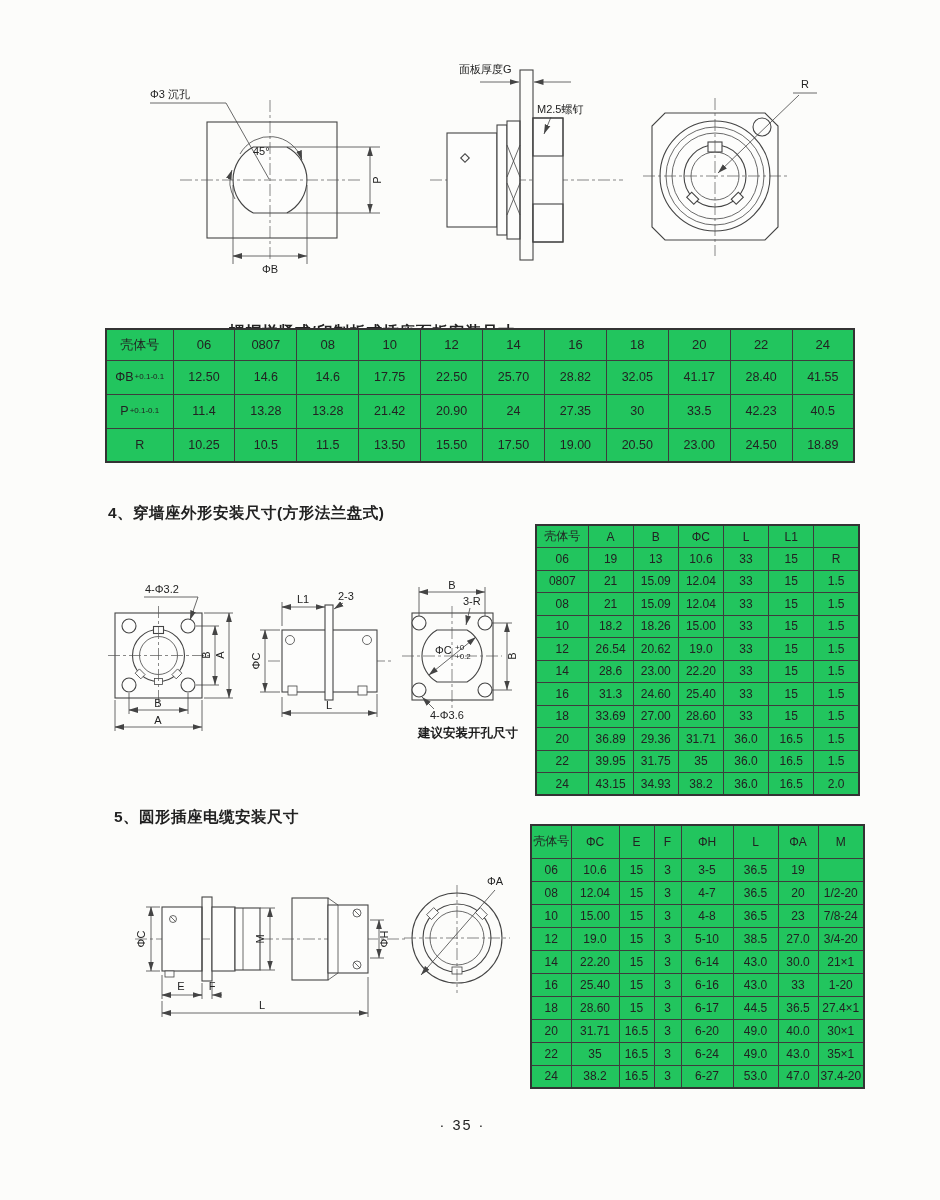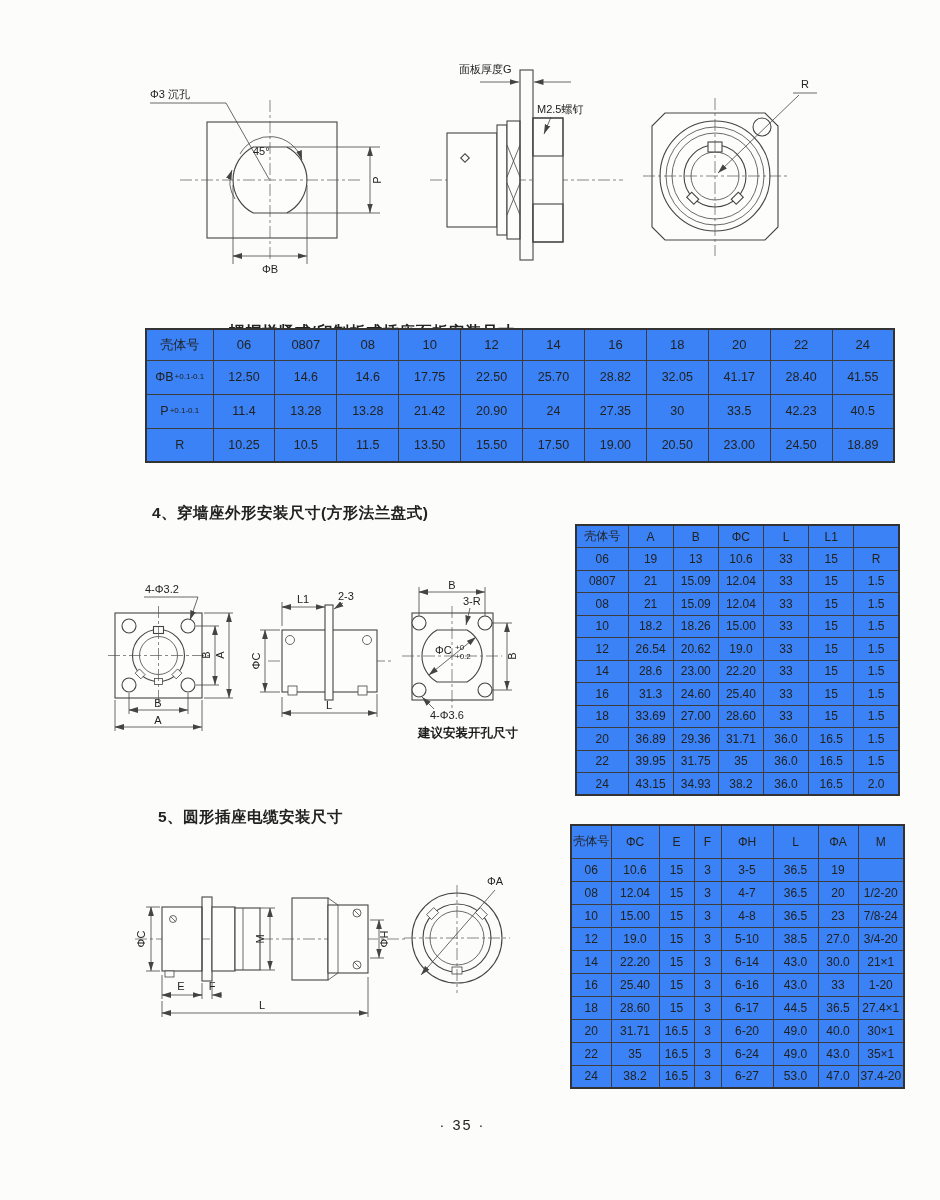--- a/index.html
+++ b/index.html
@@ -1,22 +1,22 @@
 <!DOCTYPE html>
 <html><head>
 <meta charset="utf-8">
 <style>
   html,body{margin:0;padding:0;background:#e9e9e6;}
   .page{position:relative;width:940px;height:1200px;margin:0 auto;background:#fcfcfa;overflow:hidden;
         font-family:"Liberation Sans",sans-serif;color:#222;}
   .abs{position:absolute;}
   .doc-title{left:0;top:294px;width:744px;text-align:center;font-size:15.5px;font-weight:bold;letter-spacing:1px;margin-top:28px;}
-  .sec-head{font-size:15.5px;font-weight:bold;letter-spacing:0.5px;margin-left:44px;}
+  .sec-head{font-size:15.5px;font-weight:bold;letter-spacing:0.5px;}
   .page-num{left:0;top:1117px;width:925px;text-align:center;font-size:14.5px;letter-spacing:2px;}
-  table{border-collapse:collapse;table-layout:fixed;background:#3b82f6;margin-left:40px;}
+  table{border-collapse:collapse;table-layout:fixed;background:#22c55e;}
   th,td{border:1px solid #3d3d3d;text-align:center;vertical-align:middle;
         font-size:12.5px;font-weight:normal;color:#222;padding:0 1px;overflow:hidden;}
   #table1{left:105px;top:328px;width:750px;border:2px solid #333;}
   #table1 thead tr{height:31px;} #table1 tbody tr{height:34px;}
   #table1 th{font-size:13px;}
   #table2{left:535px;top:524px;width:325px;border:2px solid #333;}
   #table2 tr{height:22.5px;} #table2 td,#table2 th{font-size:12px;}
   #table3{left:530px;top:824px;width:335px;border:2px solid #333;}
   #table3 thead tr{height:33px;} #table3 tbody tr{height:23px;}
   #table3 td,#table3 th{font-size:12px;}

